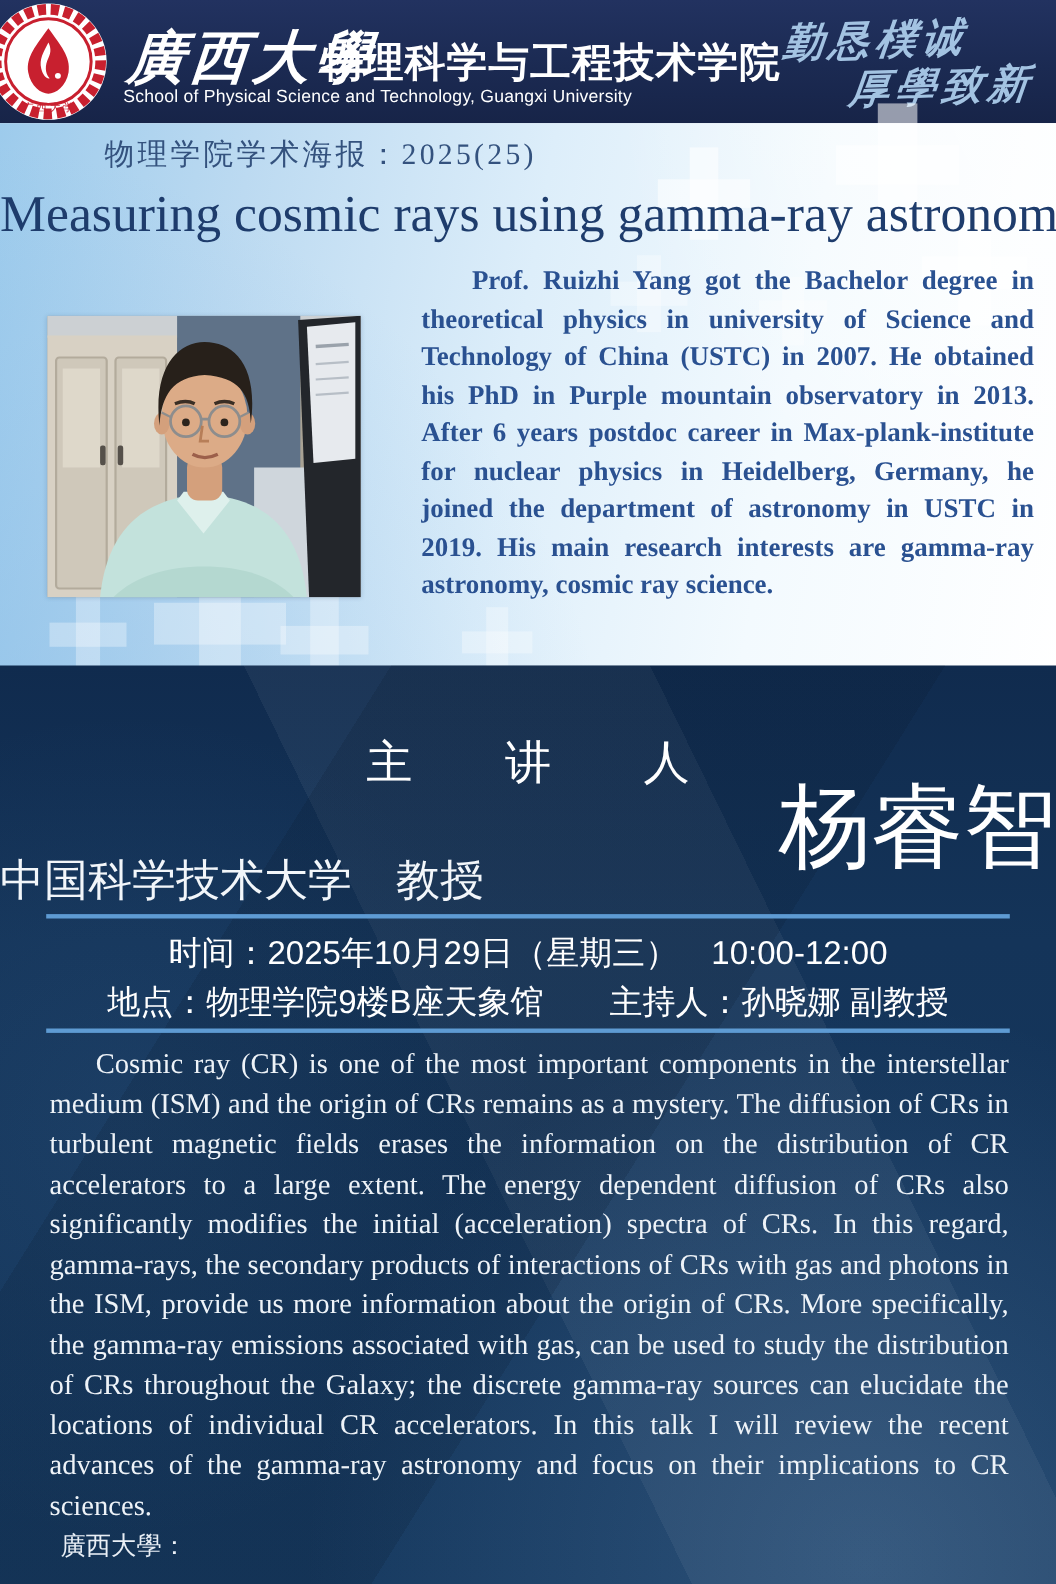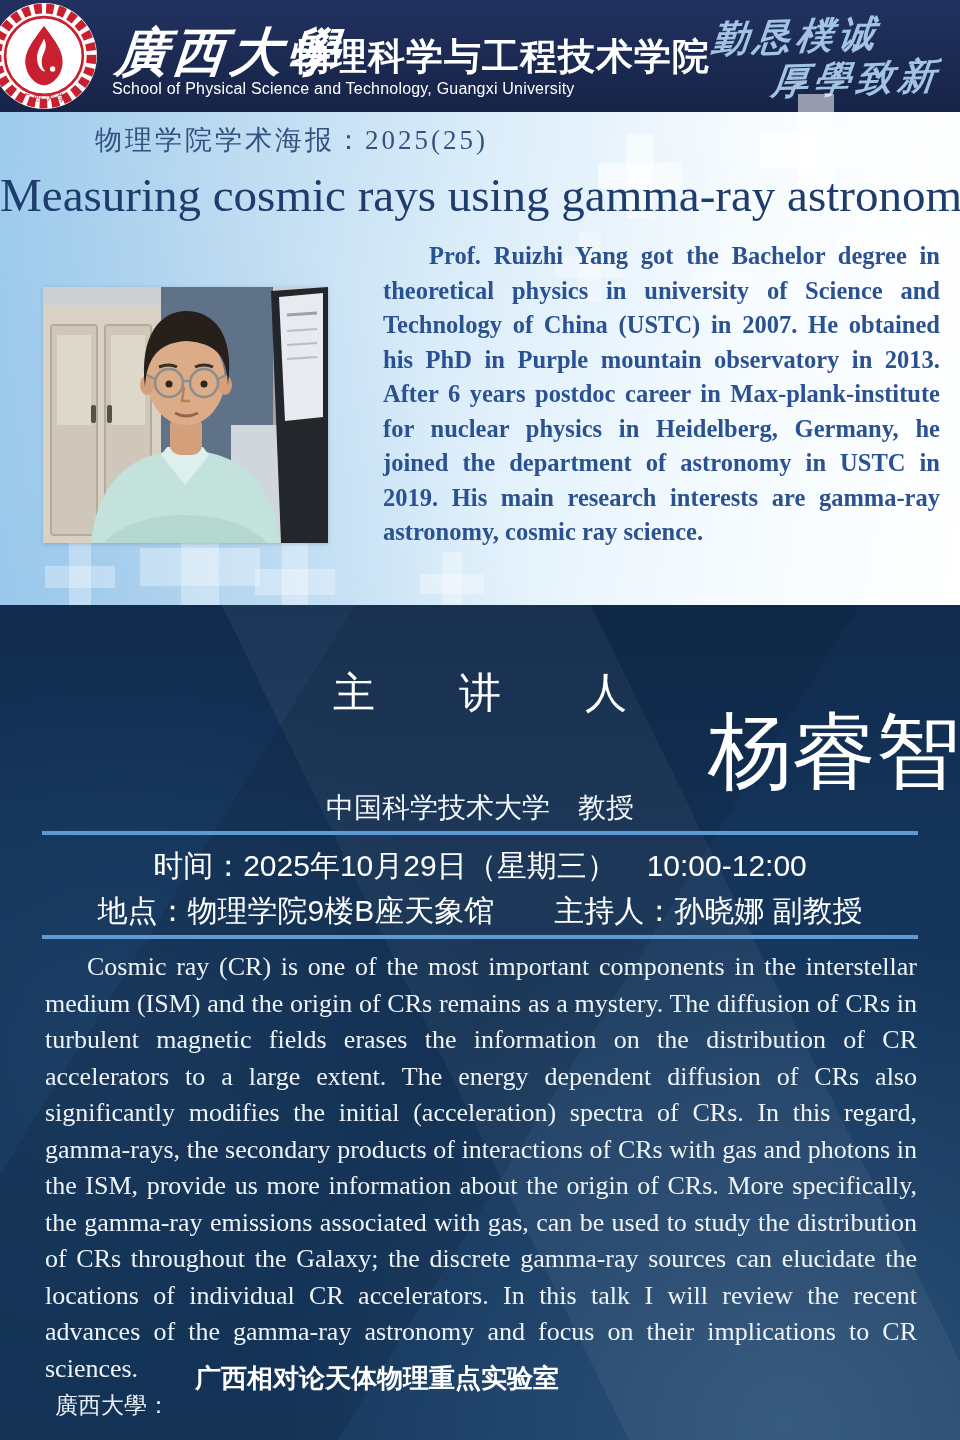--- a/index.html
+++ b/index.html
@@ -54,22 +54,22 @@
                      linear-gradient(180deg,#102b4e 0%, #143459 30%, #16395f 100%); }
   .diag1 { position:absolute; inset:0;
            background:linear-gradient(64deg, rgba(255,255,255,0) 46%, rgba(255,255,255,0.05) 46%, rgba(255,255,255,0.05) 73%, rgba(255,255,255,0) 73%); }
   .diag2 { position:absolute; inset:0;
            background:linear-gradient(-58deg, rgba(8,22,40,0) 42%, rgba(8,22,40,0.16) 42%, rgba(8,22,40,0.16) 76%, rgba(8,22,40,0) 76%); }
 
   .speaker-label { position:absolute; left:0; top:28px; width:960px; text-align:center;
                    font-size:42px; color:#ffffff; white-space:nowrap;margin-top:32px; }
   .speaker-name  { position:absolute; left:0; top:82px; width:960px; text-align:right;
                    font-size:84px; line-height:1.1; color:#ffffff; font-weight:400; white-space:nowrap;margin-top:18px; }
-  .speaker-affil { position:absolute; left:0; top:184px; width:960px; text-align:center;
-                   font-size:28px; color:#f2f6fa; white-space:nowrap; }
+  .speaker-affil { position:absolute; left:0; top:168px; width:960px; 
+                   font-size:40px; color:#f2f6fa; white-space:nowrap; }
 
   .rule { position:absolute; left:42px; width:876px; height:4px; background:#5e9bd3; }
   .rule-top { top:226px; }
   .rule-bottom { top:330px; }
 
   .time-line { position:absolute; left:0; top:241px; width:960px; text-align:center;
                font-size:30px; color:#ffffff; white-space:nowrap; }
   .loc-line  { position:absolute; left:0; top:286px; width:960px; text-align:center;
                font-size:30px; color:#ffffff; white-space:nowrap; }
 
@@ -171,17 +171,16 @@
 
     <div class="rule rule-top"></div>
     <div class="time-line">时间：2025年10月29日（星期三）　10:00-12:00</div>
     <div class="loc-line">地点：物理学院9楼B座天象馆　　主持人：孙晓娜 副教授</div>
     <div class="rule rule-bottom"></div>
 
     <p class="abstract">Cosmic ray (CR) is one of the most important components in the interstellar medium (ISM) and the origin of CRs remains as a mystery. The diffusion of CRs in turbulent magnetic fields erases the information on the distribution of CR accelerators to a large extent. The energy dependent diffusion of CRs also significantly modifies the initial (acceleration) spectra of CRs. In this regard, gamma-rays, the secondary products of interactions of CRs with gas and photons in the ISM, provide us more information about the origin of CRs. More specifically, the gamma-ray emissions associated with gas, can be used to study the distribution of CRs throughout the Galaxy; the discrete gamma-ray sources can elucidate the locations of individual CR accelerators. In this talk I will review the recent advances of the gamma-ray astronomy and focus on their implications to CR sciences.</p>
 
     <div class="host-label">廣西大學：</div>
     <div class="hosts">
-      <div>广西相对论天体物理重点实验室</div>
     </div>
   </div>
 
 </div>
 
 </body></html>

